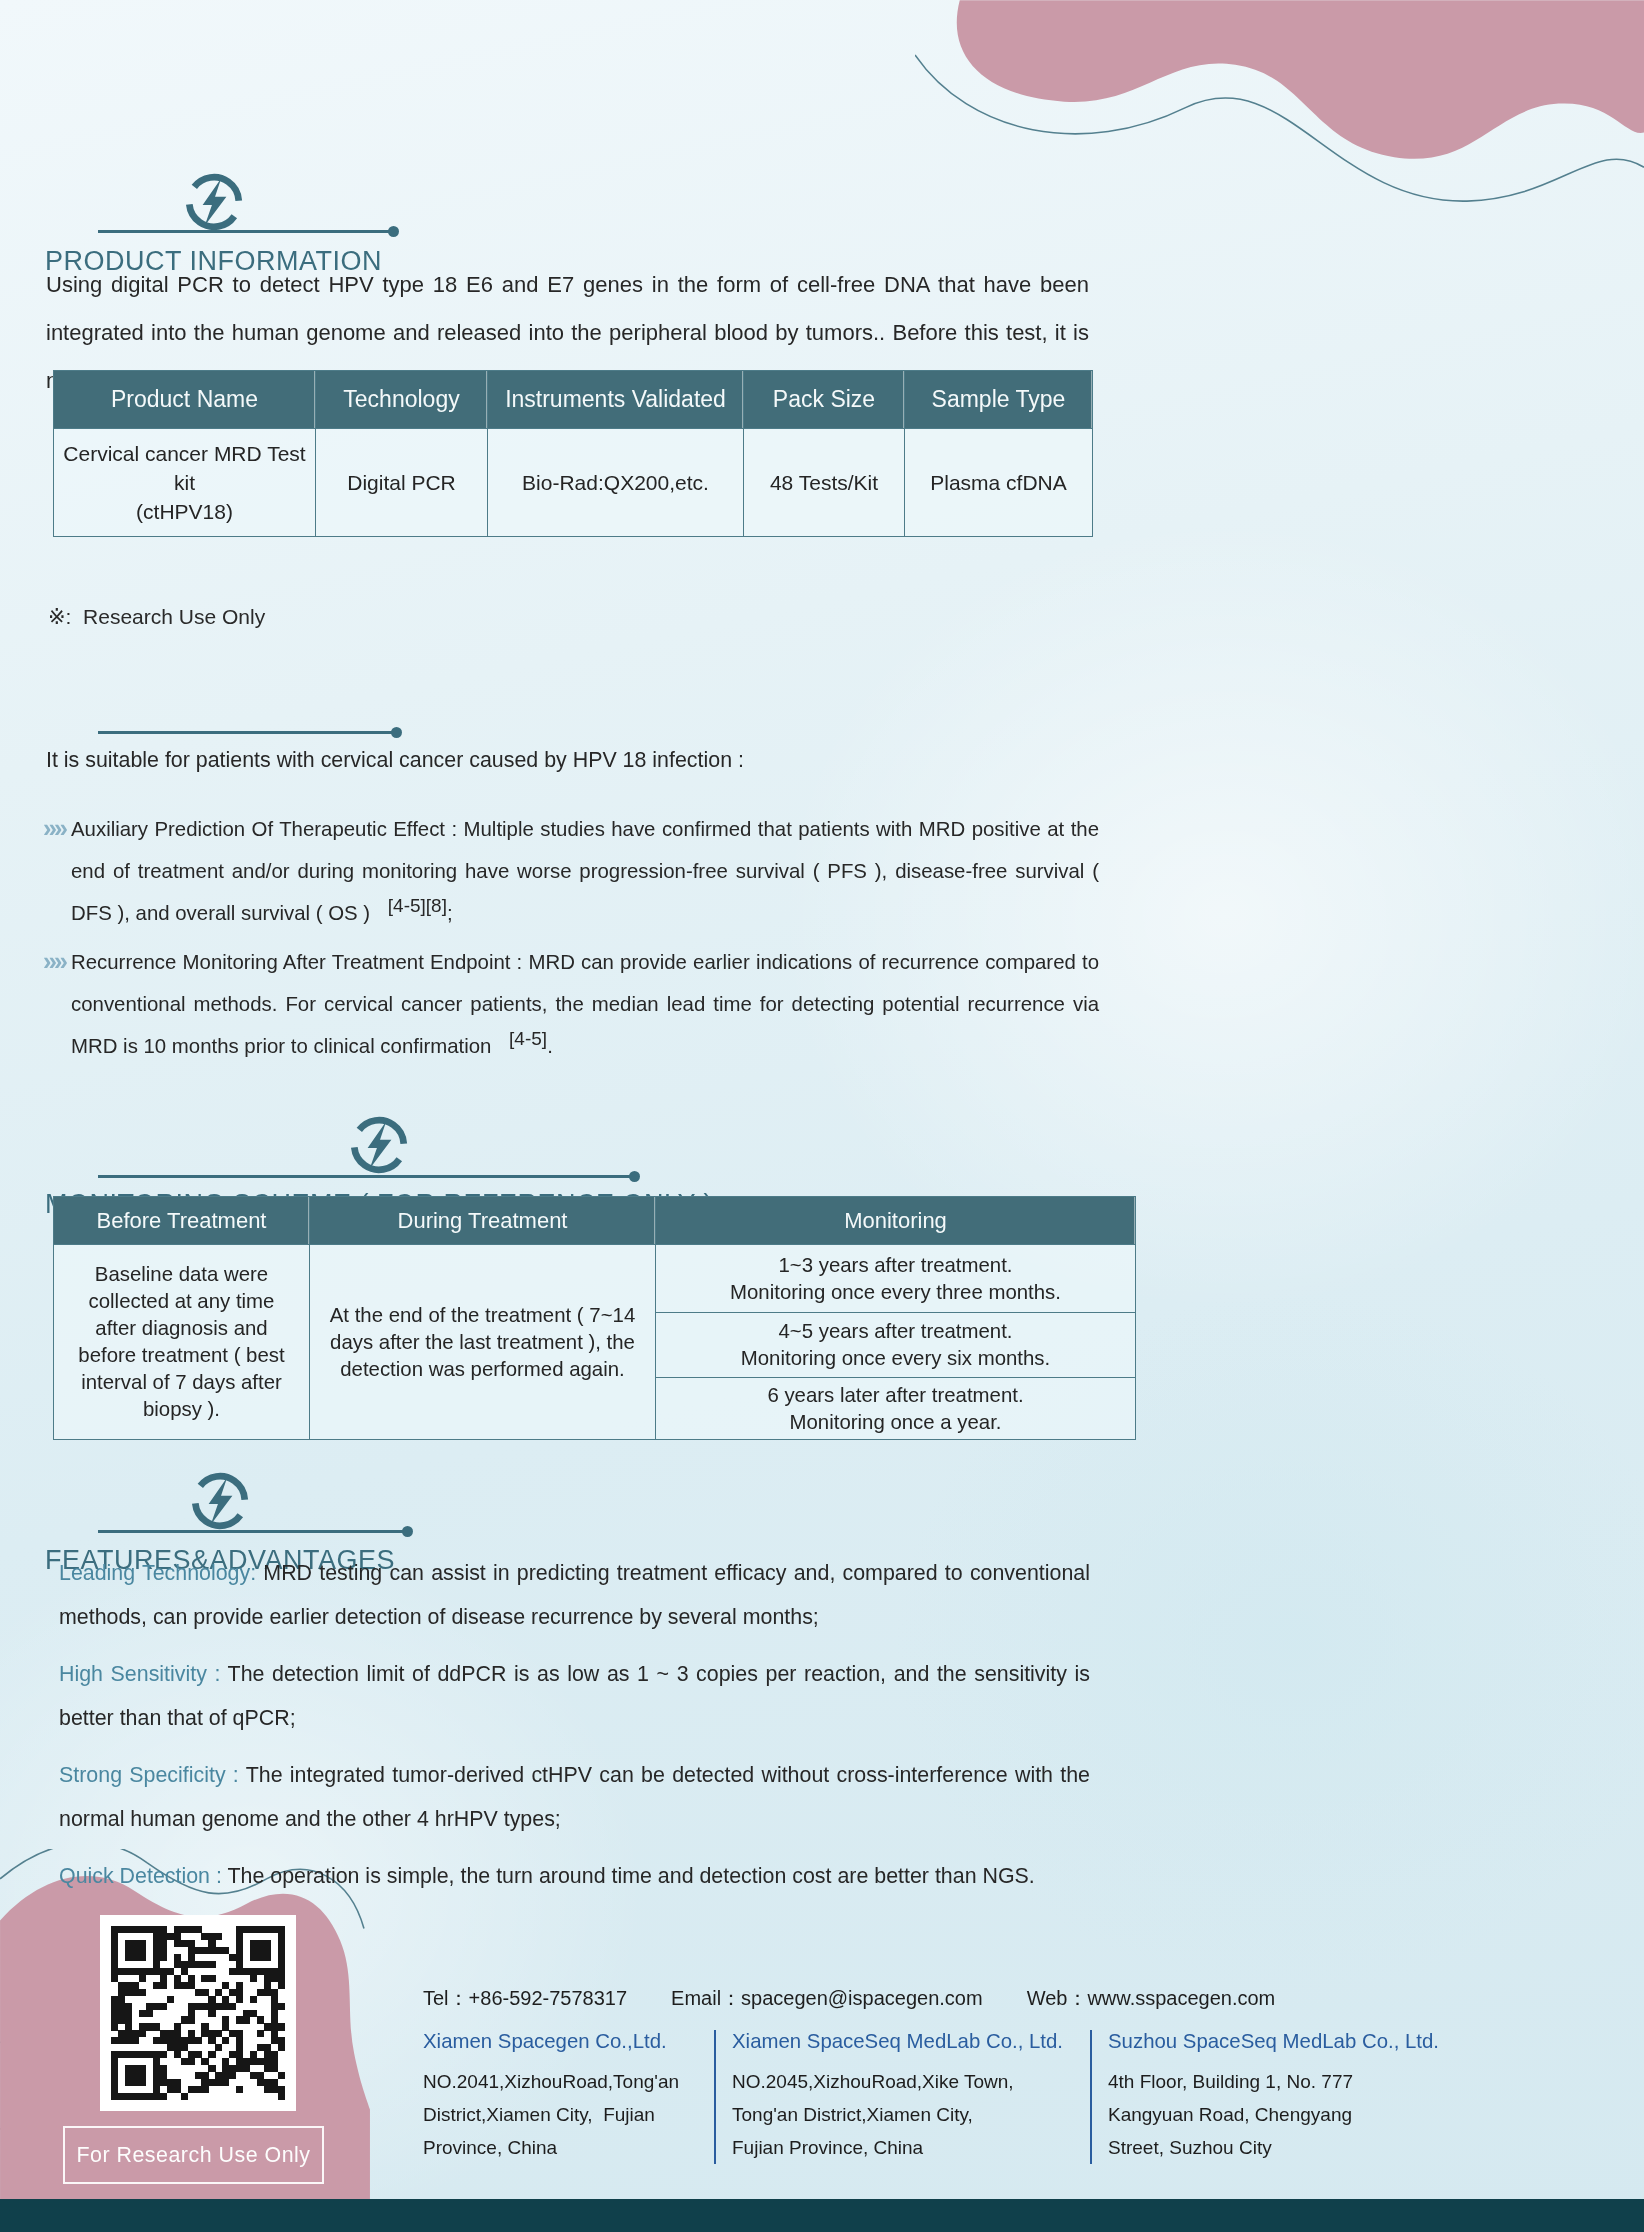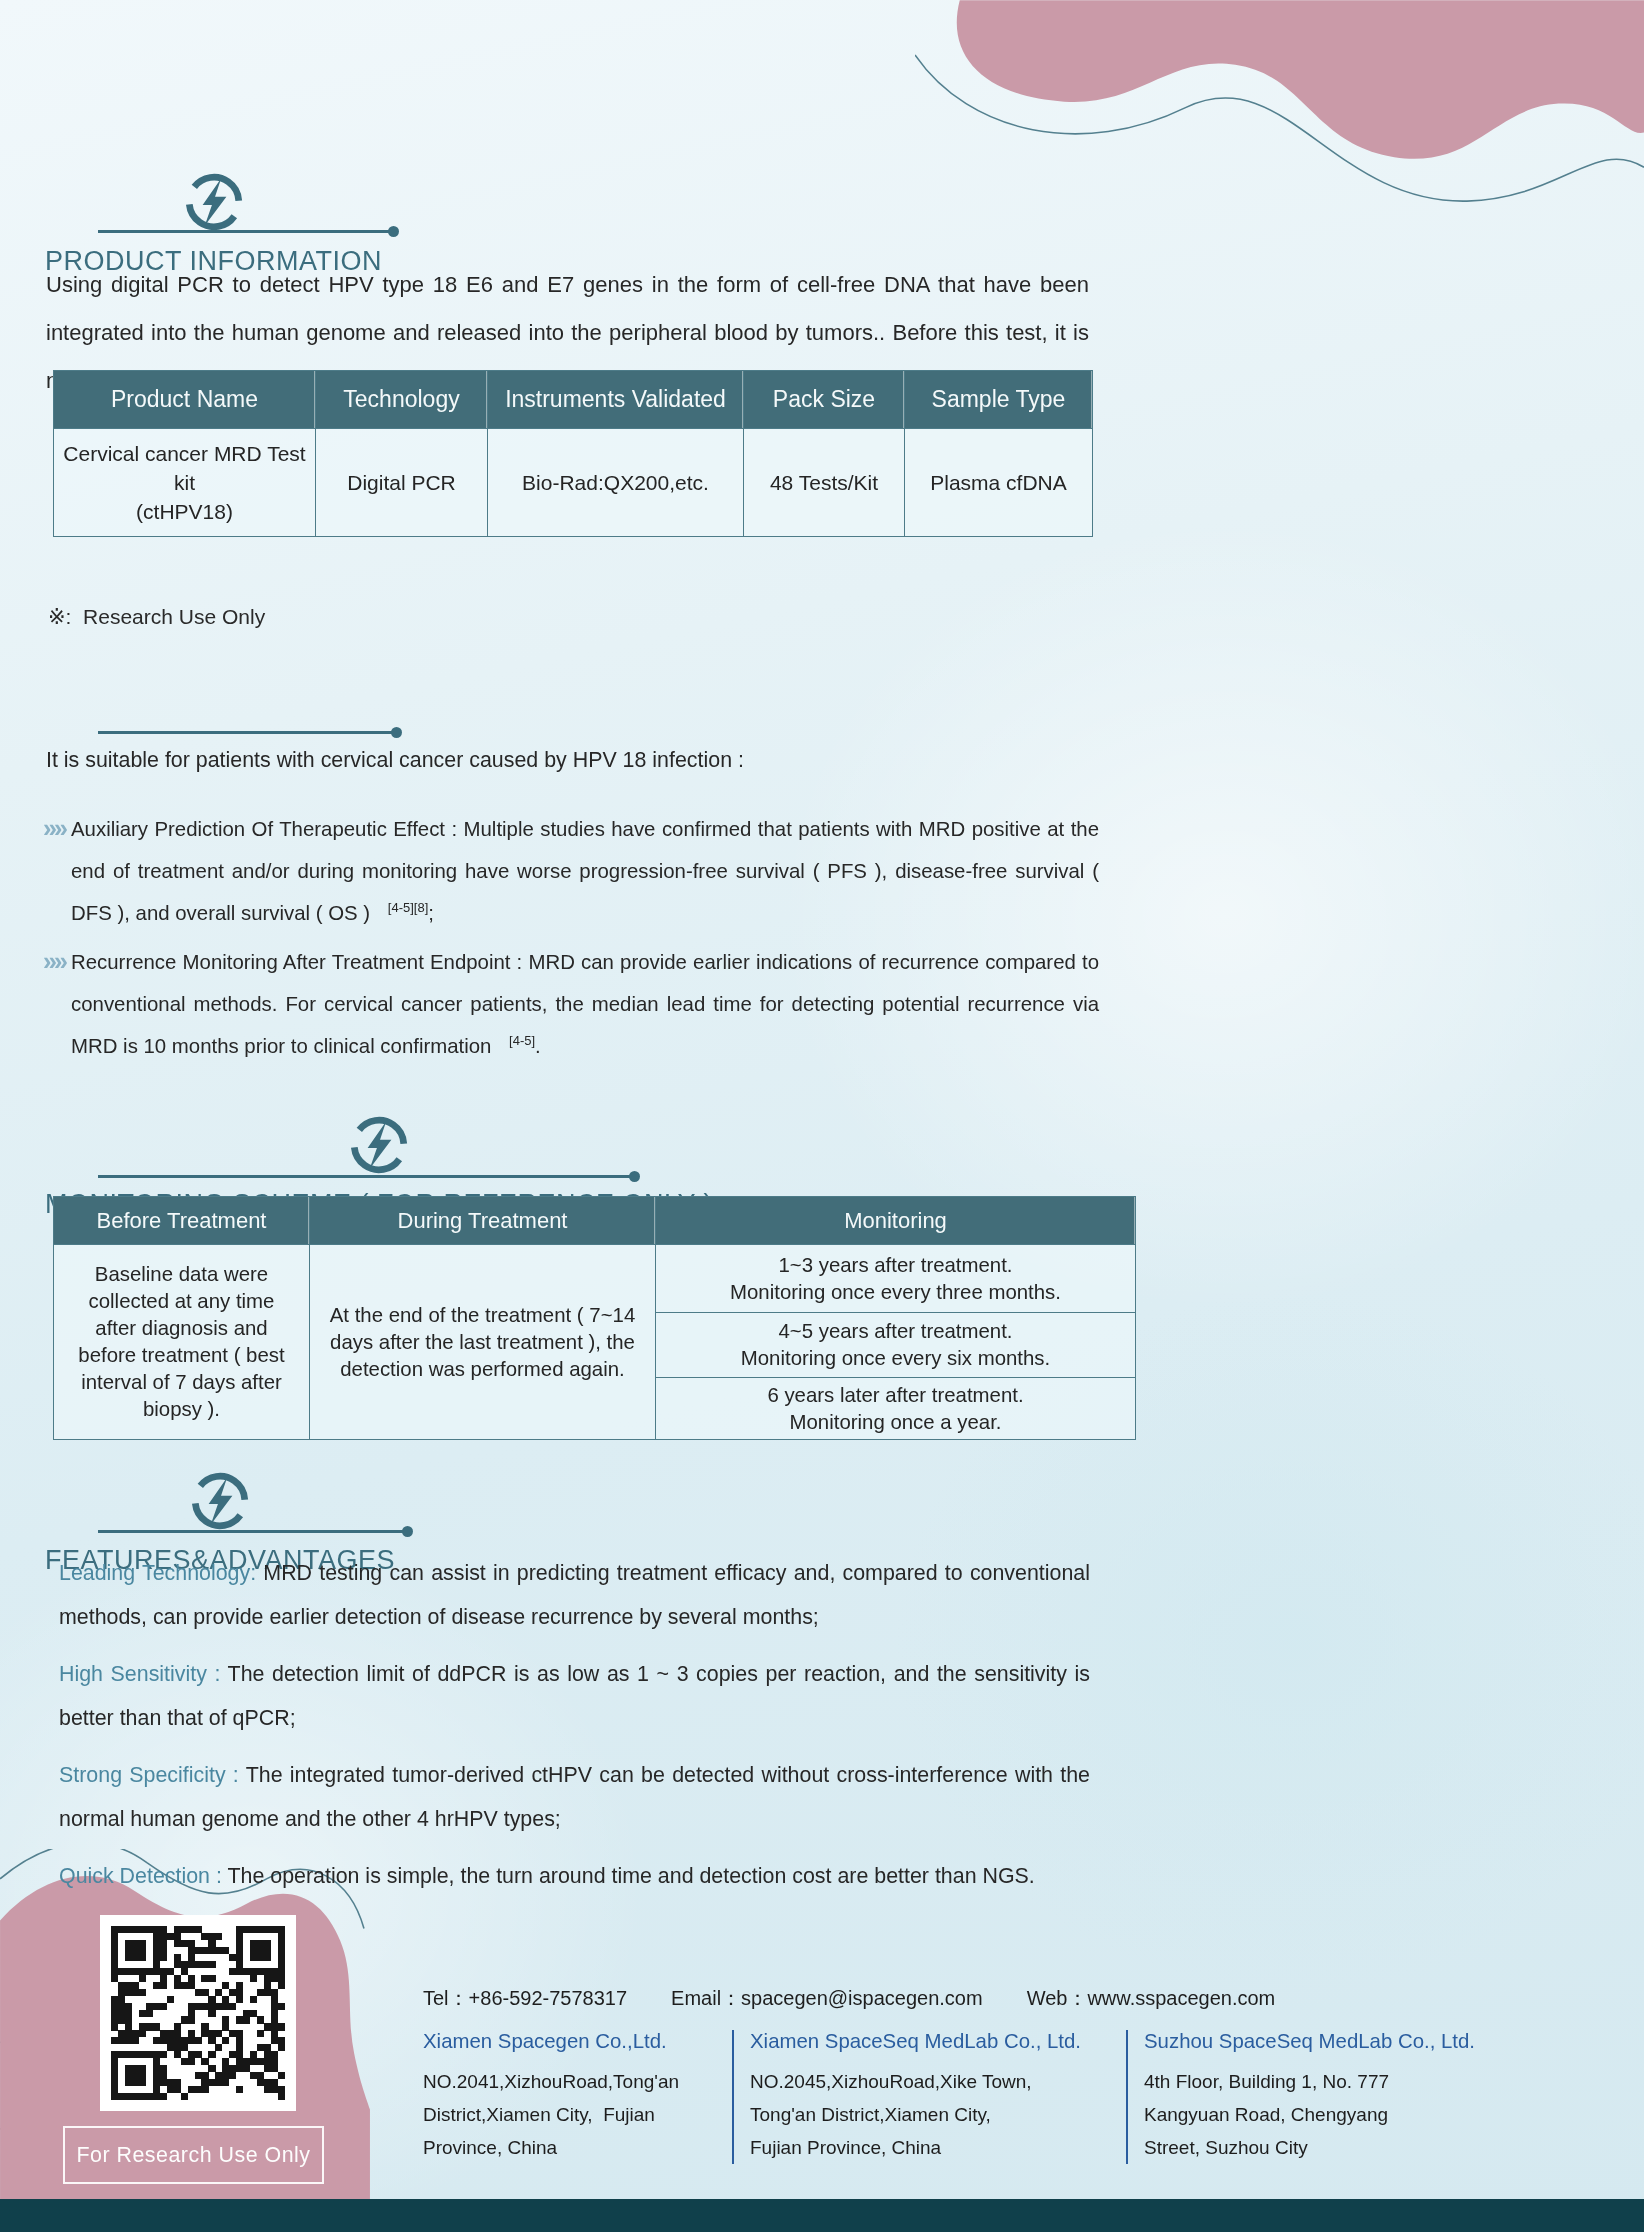--- a/index.html
+++ b/index.html
@@ -22,37 +22,37 @@
   .rule{position:absolute;height:2.5px;background:#3b6d7e;}
   .rule .dot{position:absolute;right:-5px;top:-4.5px;width:11px;height:11px;border-radius:50%;background:#3b6d7e;}
 
   .body-text{position:absolute;left:46px;width:1043px;font-size:22px;line-height:48px;text-align:justify;color:#272727;}
   .note{position:absolute;left:48px;font-size:21px;color:#2a2a2a;white-space:pre;}
   .det-intro{position:absolute;left:46px;font-size:21.4px;color:#272727;}
 
   .bullets{position:absolute;left:46px;width:1053px;}
   .bullet{position:relative;padding-left:25px;font-size:20.4px;line-height:42px;text-align:justify;color:#272727;margin-bottom:7px;}
   .bullet .chev{position:absolute;left:-3px;top:-1px;font-size:25px;color:#8ab2c6;font-weight:bold;letter-spacing:-3px;}
-  sup{font-size:13px;line-height:0;padding-left:12px;}
+  sup{font-size:19px;line-height:0;padding-left:12px;}
 
   table{border-collapse:collapse;table-layout:fixed;}
   .tbl{position:absolute;background:rgba(236,247,250,.65);}
   .tbl th{background:#426d79;color:#f4f9fa;font-weight:normal;font-size:23px;border:1.5px solid #4d7b88;border-bottom:none;box-shadow:inset -1px 0 0 rgba(255,255,255,.45);}
   .tbl td{border:1.5px solid #4d7b88;font-size:21px;text-align:center;color:#252525;line-height:29px;}
   .tbl2 th{font-size:22px;}
   .tbl2 td{font-size:20.4px;line-height:30px;}
   .mon td{line-height:27px;font-size:20.4px;}
 
   .features{position:absolute;left:46px;width:1057px;font-size:21.4px;line-height:44px;text-align:justify;color:#272727;}
   .features p{margin:13px;}
   .feat-label{color:#4a87a0;}
 
   .contact{position:absolute;left:423px;top:1985px;display:flex;gap:44px;font-size:20px;color:#1e1e1e;white-space:nowrap;}
   .companies{position:absolute;left:423px;top:2030px;display:flex;align-items:stretch;}
-  .company{padding-right:18px;}
+  .company{}
   .company+.company{border-left:2px solid #2a5d9f;padding-left:16px;}
   .co-name{font-size:20.4px;color:#2a5d9f;margin-bottom:12px;white-space:nowrap;}
   .addr-line{font-size:19px;line-height:33px;color:#1d1d1d;white-space:pre;}
   .c1{width:291px;} .c2{width:358px;} .c3{width:348px;}
 
   .qr-box{position:absolute;left:100px;top:1915px;width:196px;height:196px;background:#fff;padding:0;}
   .qr-box svg{position:absolute;left:11px;top:11px;width:174px;height:174px;}
   .rou-box{position:absolute;left:63px;top:2126px;width:257px;height:54px;border:2px solid rgba(255,255,255,.92);display:flex;align-items:center;justify-content:center;}
   .rou-box span{color:#fdfdfd;font-size:21.4px;letter-spacing:0.5px;}
 </style>

